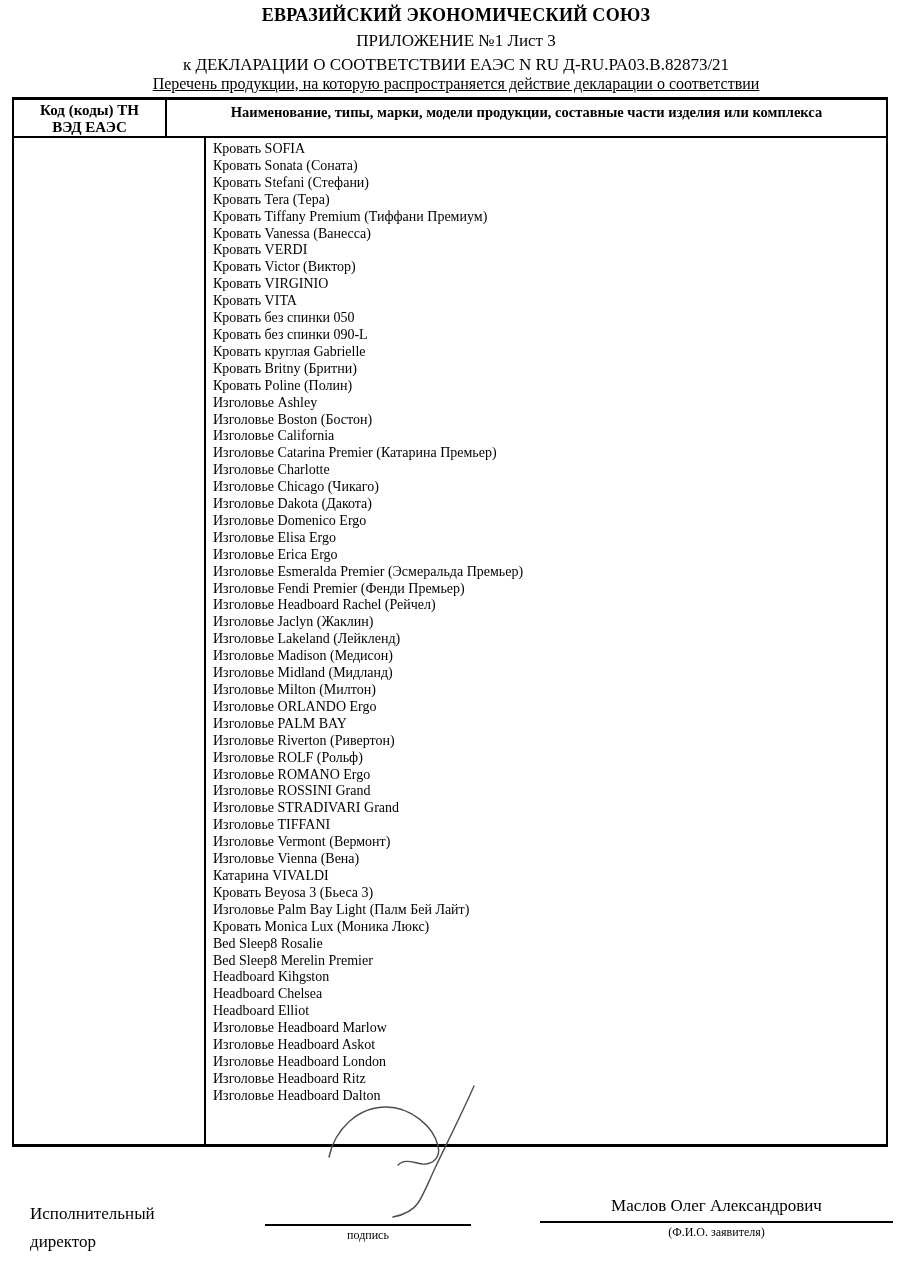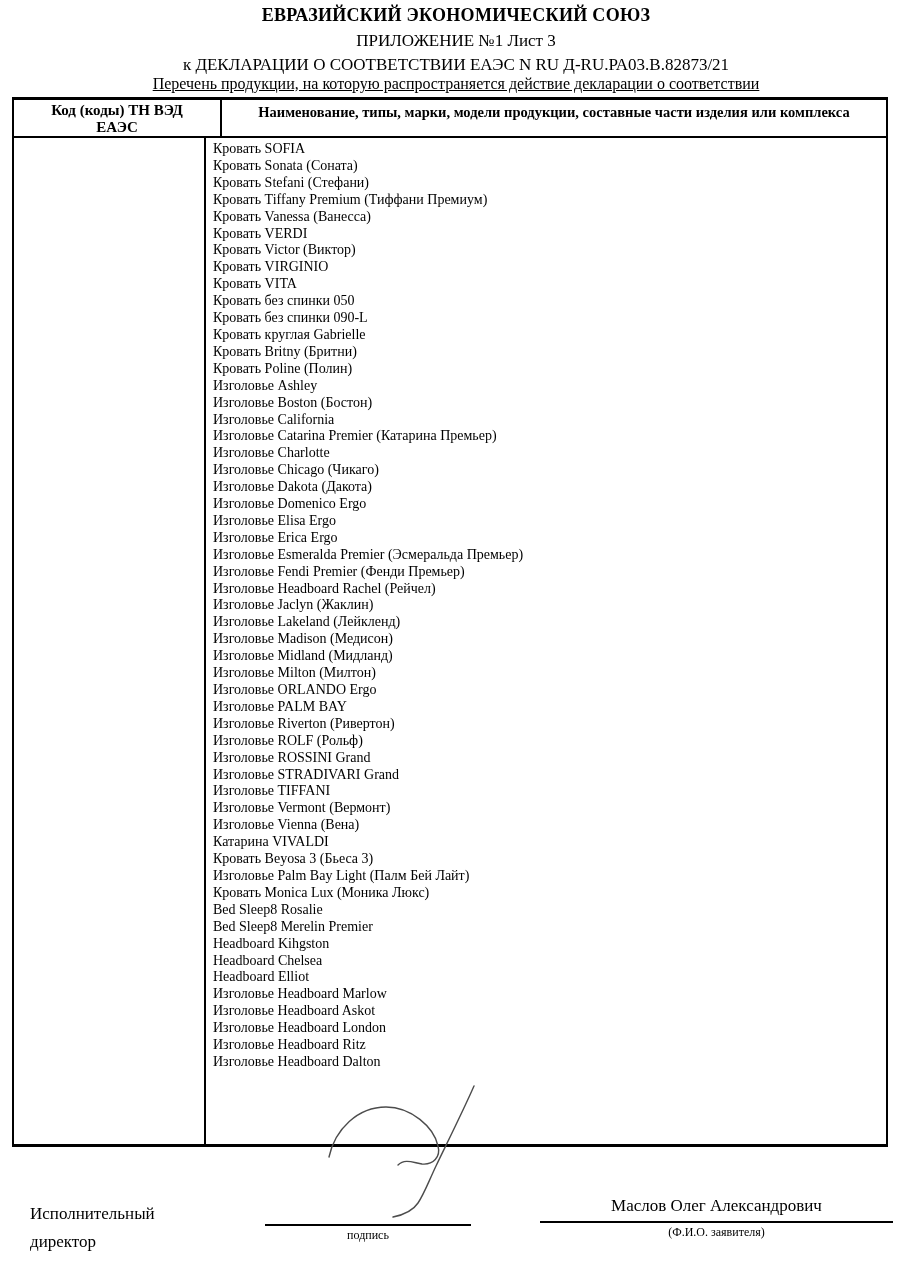--- a/index.html
+++ b/index.html
@@ -21,21 +21,21 @@
   
   .doc-table {
     position:absolute; left:12px; top:97px; width:876px; height:1050px;
     border-top:3px solid #000; border-bottom:3px solid #000;
     border-left:2px solid #000; border-right:2px solid #000;
     display:flex; flex-direction:column; background:#fff;
   }
   .thead { display:flex; border-bottom:2px solid #000; height:38px; }
   .th { font-weight:bold; text-align:center; }
   .th-code {
-    width:208px; border-right:2px solid #000;
+    width:153px; border-right:2px solid #000;
     font-size:15px; line-height:17px; padding:2px 22px 0;
   }
   .th-name {
     flex:1; font-size:14.5px; line-height:17px; padding:4px 4px 0;
   }
   .tbody { display:flex; flex:1; min-height:0; }
   .td-code { width:192px; border-right:2px solid #000; }
   .td-name { flex:1; padding:3px 8px 0 7px; overflow:hidden; }
   .product-item { font-size:14px; line-height:16.9px; white-space:nowrap; }
 
@@ -75,20 +75,21 @@
     <div class="thead">
       <div class="th th-code">Код (коды) ТН ВЭД ЕАЭС</div>
       <div class="th th-name">Наименование, типы, марки, модели продукции, составные части изделия или комплекса</div>
     </div>
     <div class="tbody">
       <div class="td-code"></div>
       <div class="td-name">
           <div class="product-item">Кровать SOFIA</div>
           <div class="product-item">Кровать Sonata (Соната)</div>
           <div class="product-item">Кровать Stefani (Стефани)</div>
+          <div class="product-item">Кровать Tera (Тера)</div>
           <div class="product-item">Кровать Tiffany Premium (Тиффани Премиум)</div>
           <div class="product-item">Кровать Vanessa (Ванесса)</div>
           <div class="product-item">Кровать VERDI</div>
           <div class="product-item">Кровать Victor (Виктор)</div>
           <div class="product-item">Кровать VIRGINIO</div>
           <div class="product-item">Кровать VITA</div>
           <div class="product-item">Кровать без спинки 050</div>
           <div class="product-item">Кровать без спинки 090-L</div>
           <div class="product-item">Кровать круглая Gabrielle</div>
           <div class="product-item">Кровать Britny (Бритни)</div>
@@ -108,20 +109,21 @@
           <div class="product-item">Изголовье Headboard Rachel (Рейчел)</div>
           <div class="product-item">Изголовье Jaclyn (Жаклин)</div>
           <div class="product-item">Изголовье Lakeland (Лейкленд)</div>
           <div class="product-item">Изголовье Madison (Медисон)</div>
           <div class="product-item">Изголовье Midland (Мидланд)</div>
           <div class="product-item">Изголовье Milton (Милтон)</div>
           <div class="product-item">Изголовье ORLANDO Ergo</div>
           <div class="product-item">Изголовье PALM BAY</div>
           <div class="product-item">Изголовье Riverton (Ривертон)</div>
           <div class="product-item">Изголовье ROLF (Рольф)</div>
+          <div class="product-item">Изголовье ROMANO Ergo</div>
           <div class="product-item">Изголовье ROSSINI Grand</div>
           <div class="product-item">Изголовье STRADIVARI Grand</div>
           <div class="product-item">Изголовье TIFFANI</div>
           <div class="product-item">Изголовье Vermont (Вермонт)</div>
           <div class="product-item">Изголовье Vienna (Вена)</div>
           <div class="product-item">Катарина VIVALDI</div>
           <div class="product-item">Кровать Beyosa 3 (Бьеса 3)</div>
           <div class="product-item">Изголовье Palm Bay Light (Палм Бей Лайт)</div>
           <div class="product-item">Кровать Monica Lux (Моника Люкс)</div>
           <div class="product-item">Bed Sleep8 Rosalie</div>

